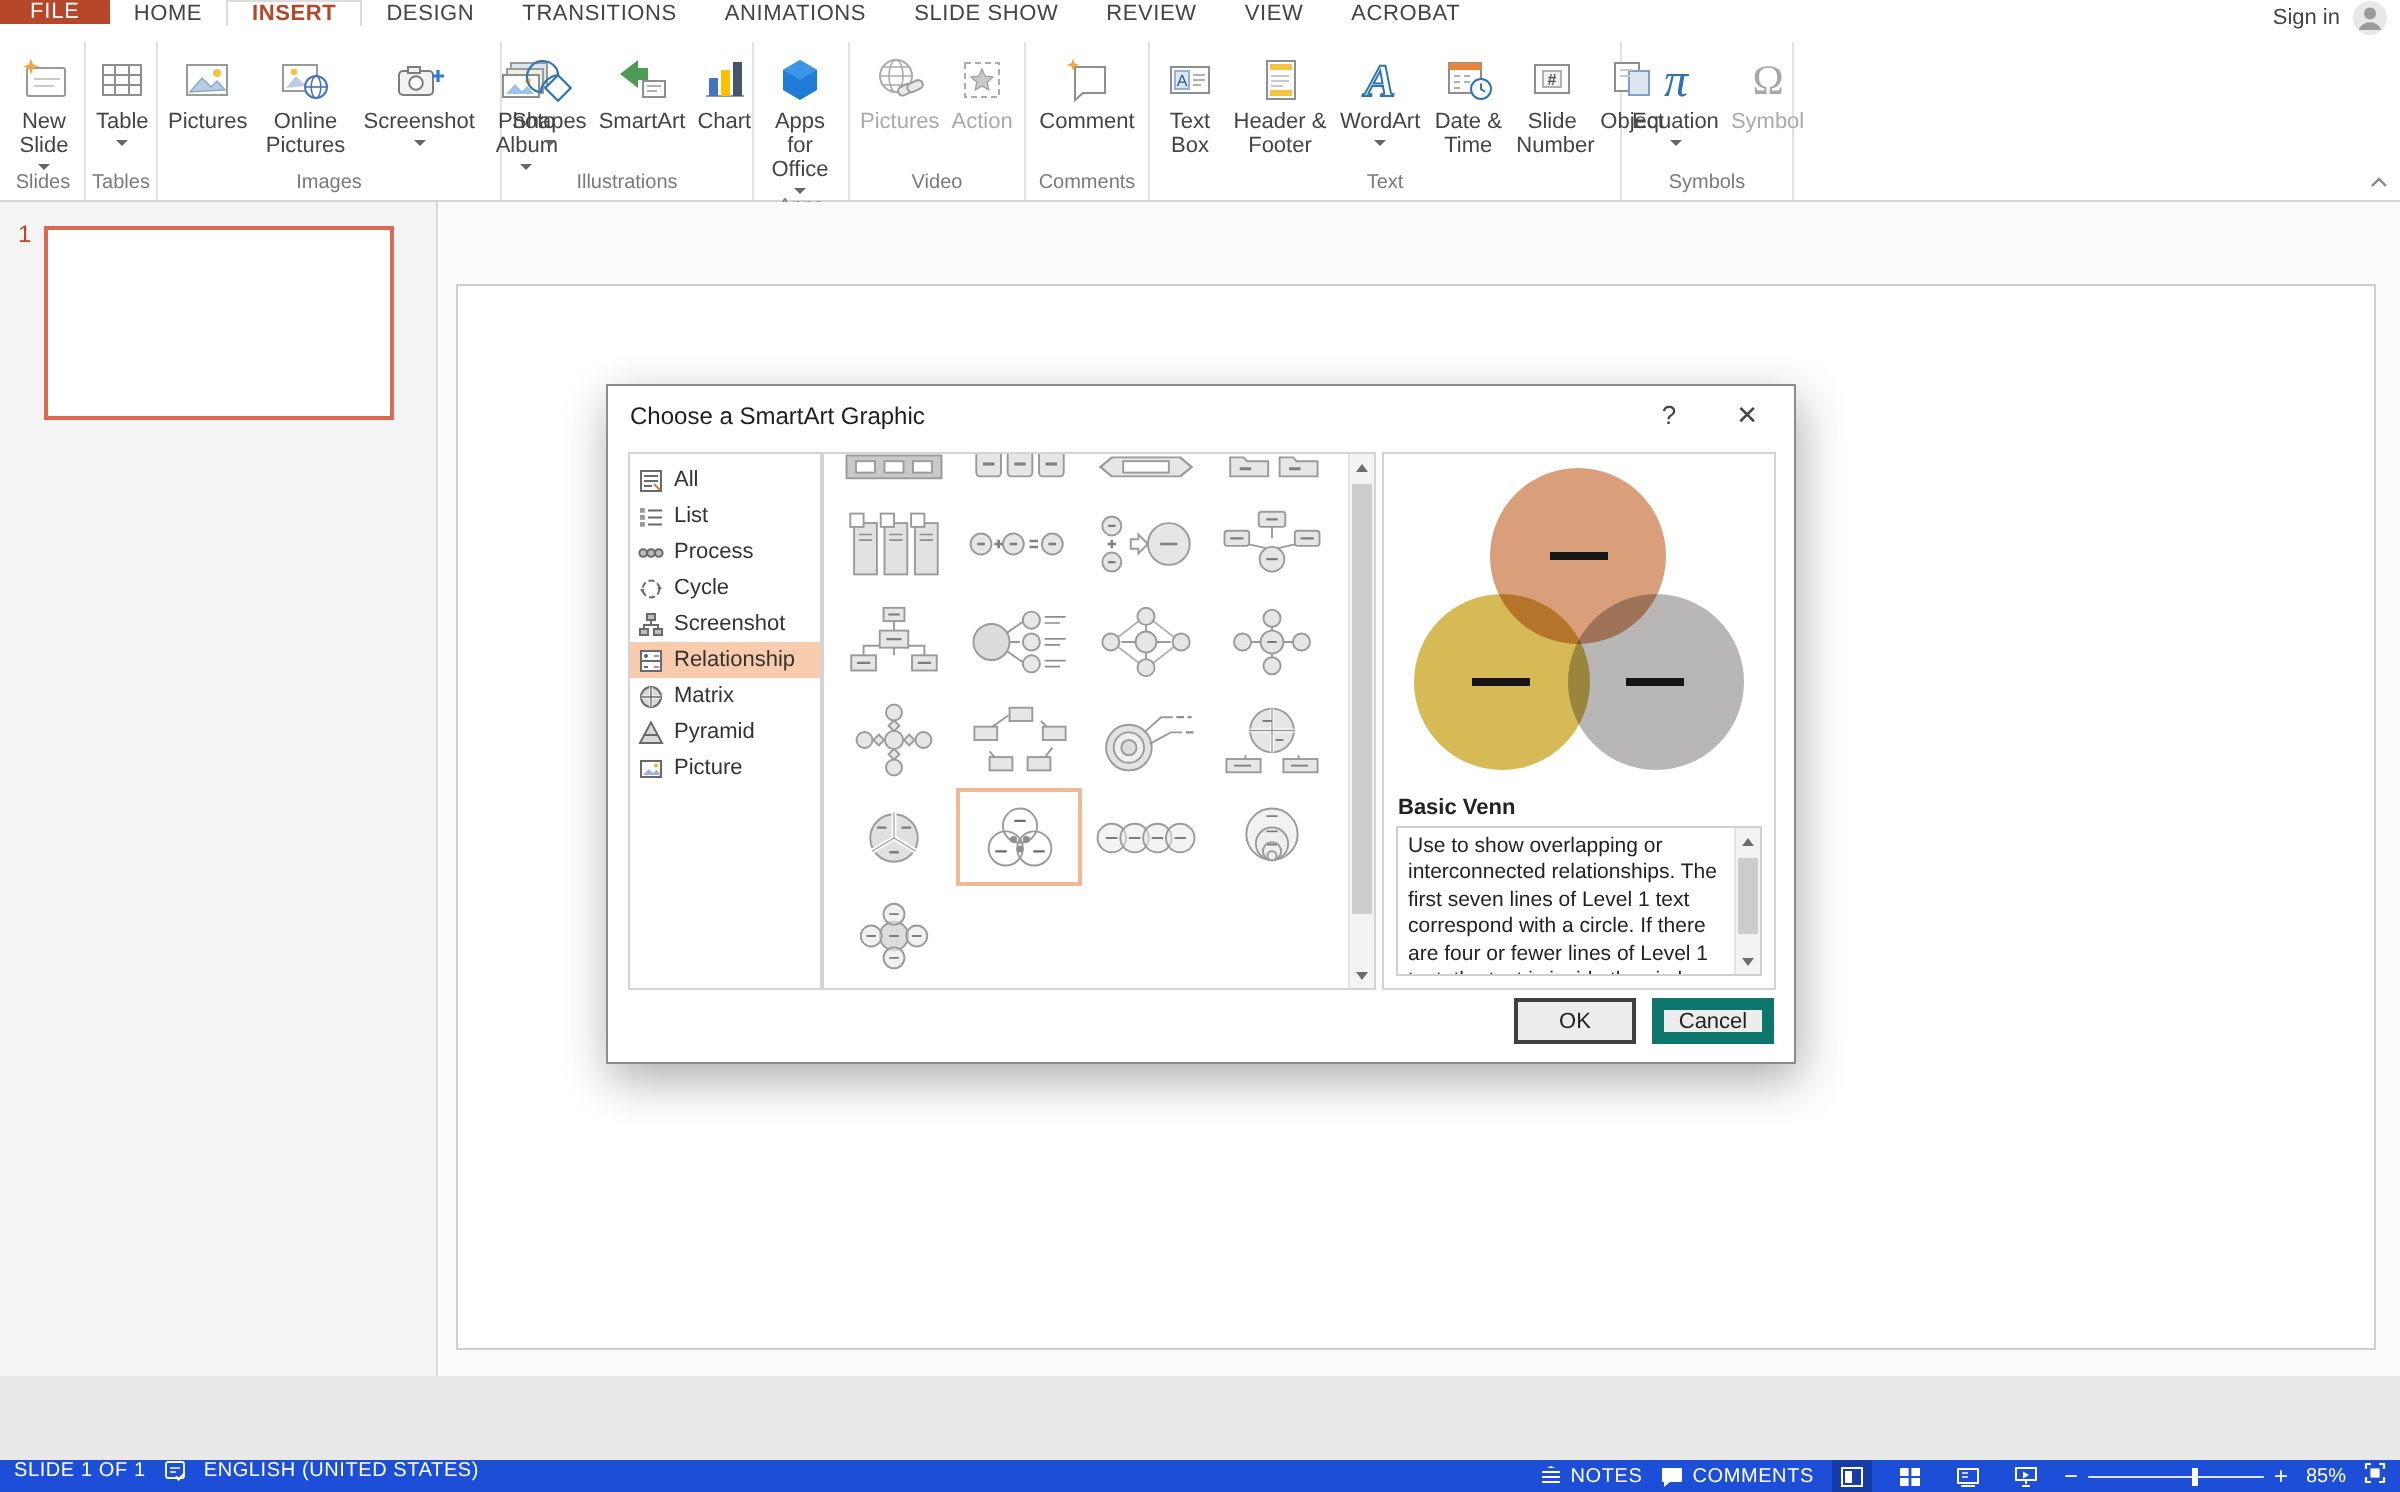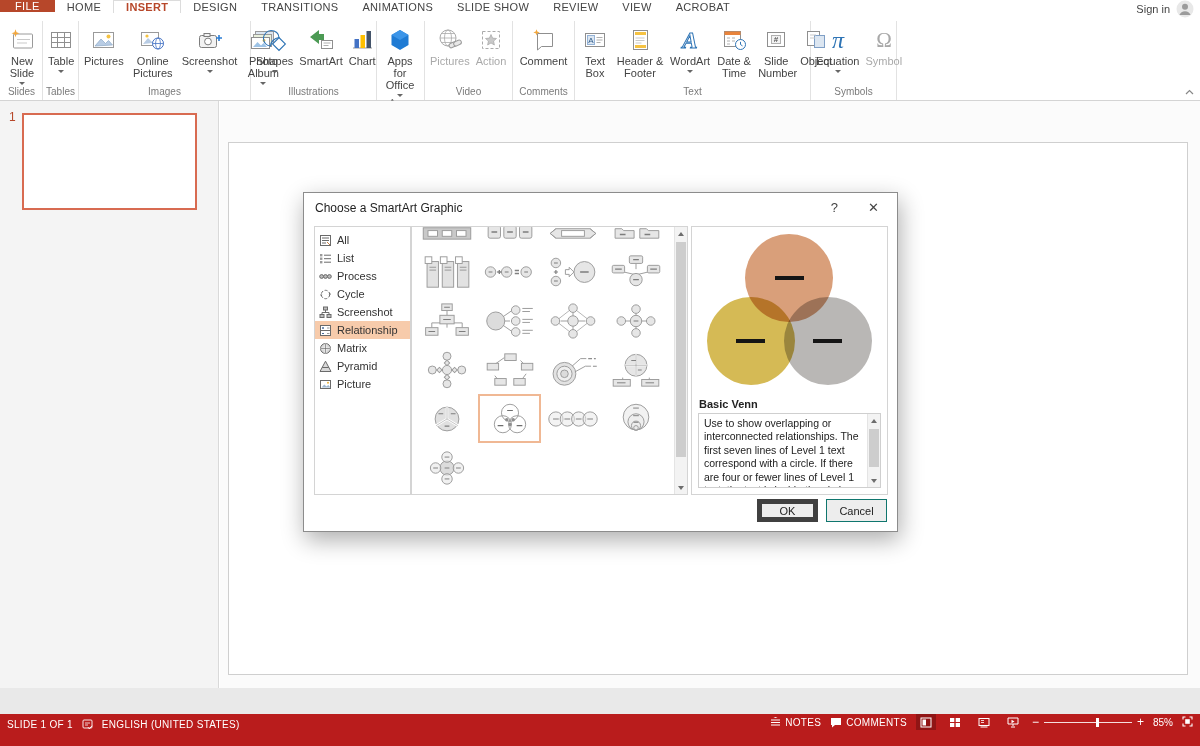--- a/index.html
+++ b/index.html
@@ -59,25 +59,25 @@
   .prev { left:387px; width:197px; display:flex; flex-direction:column; }
   .venn-wrap { position:relative; height:166px; flex:0 0 166px; }
   .vc { position:absolute; width:88px; height:88px; border-radius:50%; mix-blend-mode:multiply; }
   .vc.top { left:53px; top:7px; background:#d99f7a; }
   .vc.left { left:15px; top:70px; background:#d5ba55; }
   .vc.right { left:92px; top:70px; background:#b9b7b5; }
   .vdash { position:absolute; width:29px; height:4px; background:#151515; }
   .prev-title { font-weight:bold; font-size:11px; color:#222; padding:5px 7px 3px; }
   .desc-box { margin:0 6px 6px; border:1px solid #cfcfcf; flex:1; position:relative; padding:3px 17px 3px 5px; font-size:10.5px; line-height:13.4px; color:#222; overflow:hidden; }
   .dlg-footer { position:absolute; right:10px; bottom:9px; display:flex; gap:8px; }
-  .btn { width:61px; height:23px; background:#ededed; border:1px solid #0f766e; font-size:11px; color:#222; display:flex; align-items:center; justify-content:center; font-family:"Liberation Sans",sans-serif; }
-  .btn.primary { border:5px solid #404040;margin-left:12px; }
+  .btn { width:61px; height:23px; background:#ededed; border:6px solid #0f766e; font-size:11px; color:#222; display:flex; align-items:center; justify-content:center; font-family:"Liberation Sans",sans-serif; }
+  .btn.primary { border:2px solid #404040;margin-left:12px; }
 
   
-  .statusbar { position:absolute; left:0; right:0; bottom:0; height:16px; background:#b91c1c; color:#fff; display:flex; align-items:flex-end; font-size:10px; padding:16px 7px; gap:9px; }
+  .statusbar { position:absolute; left:0; right:0; bottom:0; height:16px; background:#1d4ed8; color:#fff; display:flex; align-items:flex-start; font-size:10px; padding:0 7px; gap:9px; }
   .sb-right { margin-left:auto; display:flex; align-items:center; gap:9px; }
   .sb-item { display:flex; align-items:center; gap:4px; letter-spacing:.3px; }
   .viewbtn { display:flex; align-items:center; justify-content:center; padding:1px 4px; height:16px; }
   .viewbtn.active { background:rgba(0,0,0,.22); }
   .zoomslider { display:flex; align-items:center; gap:5px; }
   .ztrack { position:relative; width:88px; height:9px; }
   .ztrack .line { position:absolute; left:0; right:0; top:4px; height:1px; background:rgba(255,255,255,.85); }
   .ztrack .zthumb { position:absolute; left:52px; top:0; width:3px; height:9px; background:#fff; }
   .zsign { font-size:12px; line-height:10px; }
 </style>

